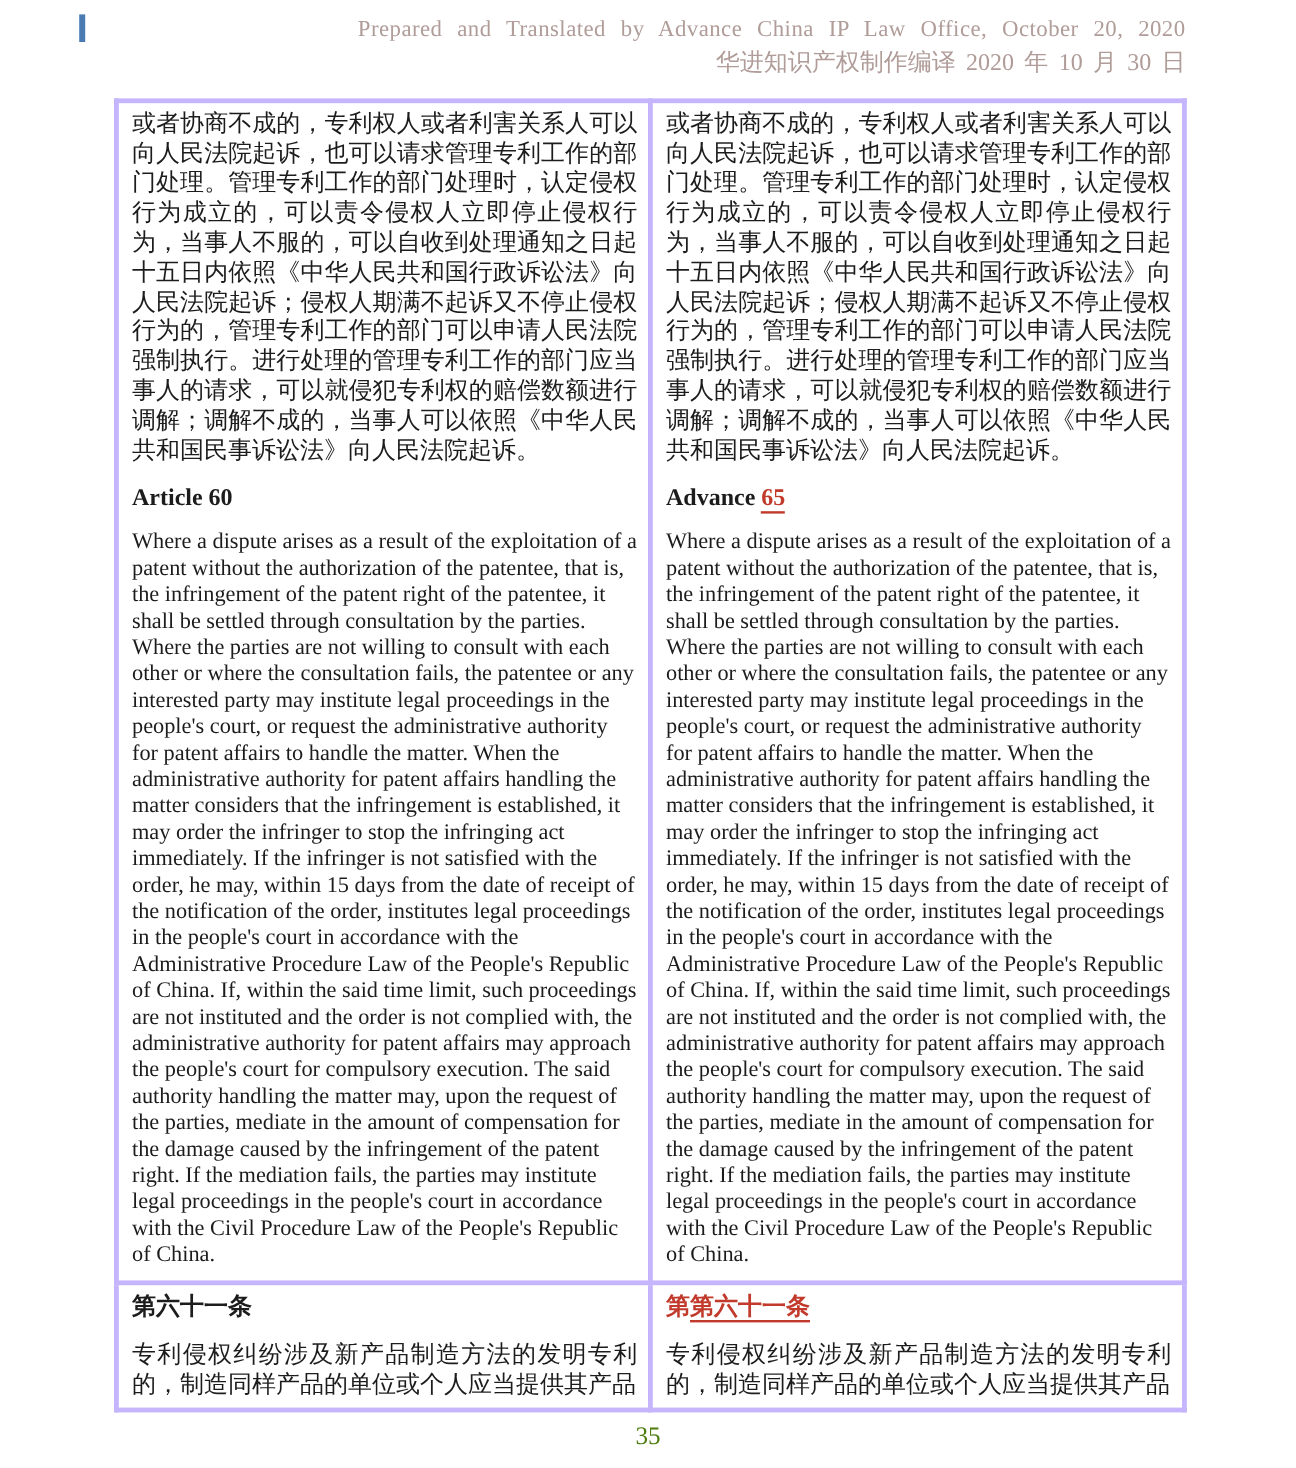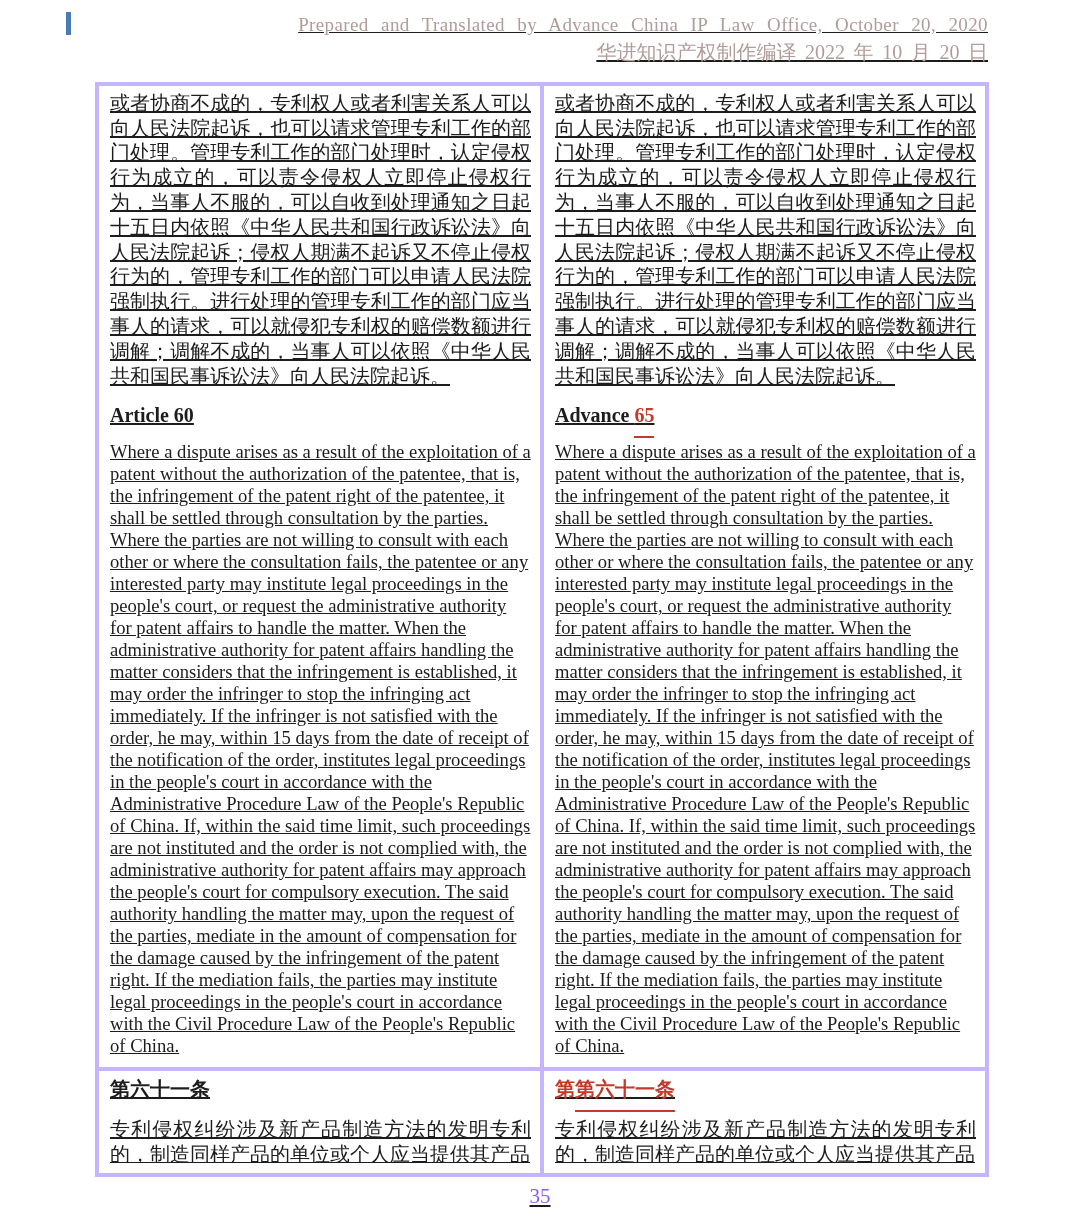--- a/index.html
+++ b/index.html
@@ -6,21 +6,20 @@
   html, body { background: #ffffff; }
   .page {
     position: relative;
     width: 1080px;
     height: 1223px;
     margin: 0 auto;
     background: #ffffff;
     font-family: "Liberation Serif", "DejaVu Serif", serif;
     color: #1c1c1c;
     overflow: hidden;
-    text-decoration: underline;
   }
   .cursor-bar {
     position: absolute;
     left: 66px;
     top: 12px;
     width: 5px;
     height: 23px;
     background: var(--cursor-blue, #4a7cb3);
   }
   .header {
@@ -69,43 +68,43 @@
   }
   p.zh-heading {
     font-weight: bold;
     font-size: 20px;
     line-height: 26px;
     margin-bottom: 15px;
   }
   .red { color: var(--accent-red, #c13a2b); }
   .u-line {
     border-bottom: 2px solid currentColor;
-    padding-bottom: 10px;
+    padding-bottom: 0;
   }
   .row2clip {
     height: 87px;
     overflow: hidden;
   }
   .footer {
     text-align: center;
     font-size: 21px;
     margin-top: 7px;
-    color: #8b5cf6;
+    color: #4d7c0f;
   }
 </style>
 </head>
 <body>
 
 <div class="page">
 
   <span class="cursor-bar"></span>
 
   <div class="header">
     <div class="h-en">Prepared and Translated by Advance China IP Law Office, October 20, 2020</div>
-    <div class="h-zh">华进知识产权制作编译 2022 年 10 月 20 日</div>
+    <div class="h-zh">华进知识产权制作编译 2020 年 10 月 30 日</div>
   </div>
 
   <table class="law-table">
     <tbody>
         <tr>
       <td>
         <p class="zh">或者协商不成的，专利权人或者利害关系人可以向人民法院起诉，也可以请求管理专利工作的部门处理。管理专利工作的部门处理时，认定侵权行为成立的，可以责令侵权人立即停止侵权行为，当事人不服的，可以自收到处理通知之日起十五日内依照《中华人民共和国行政诉讼法》向人民法院起诉；侵权人期满不起诉又不停止侵权行为的，管理专利工作的部门可以申请人民法院强制执行。进行处理的管理专利工作的部门应当事人的请求，可以就侵犯专利权的赔偿数额进行调解；调解不成的，当事人可以依照《中华人民共和国民事诉讼法》向人民法院起诉。</p>
         <p class="article-heading">Article 60</p>
         <p class="en">Where a dispute arises as a result of the exploitation of a patent without the authorization of the patentee, that is, the infringement of the patent right of the patentee, it shall be settled through consultation by the parties. Where the parties are not willing to consult with each other or where the consultation fails, the patentee or any interested party may institute legal proceedings in the people's court, or request the administrative authority for patent affairs to handle the matter. When the administrative authority for patent affairs handling the matter considers that the infringement is established, it may order the infringer to stop the infringing act immediately. If the infringer is not satisfied with the order, he may, within 15 days from the date of receipt of the notification of the order, institutes legal proceedings in the people's court in accordance with the Administrative Procedure Law of the People's Republic of China. If, within the said time limit, such proceedings are not instituted and the order is not complied with, the administrative authority for patent affairs may approach the people's court for compulsory execution. The said authority handling the matter may, upon the request of the parties, mediate in the amount of compensation for the damage caused by the infringement of the patent right. If the mediation fails, the parties may institute legal proceedings in the people's court in accordance with the Civil Procedure Law of the People's Republic of China.</p>
       </td>

